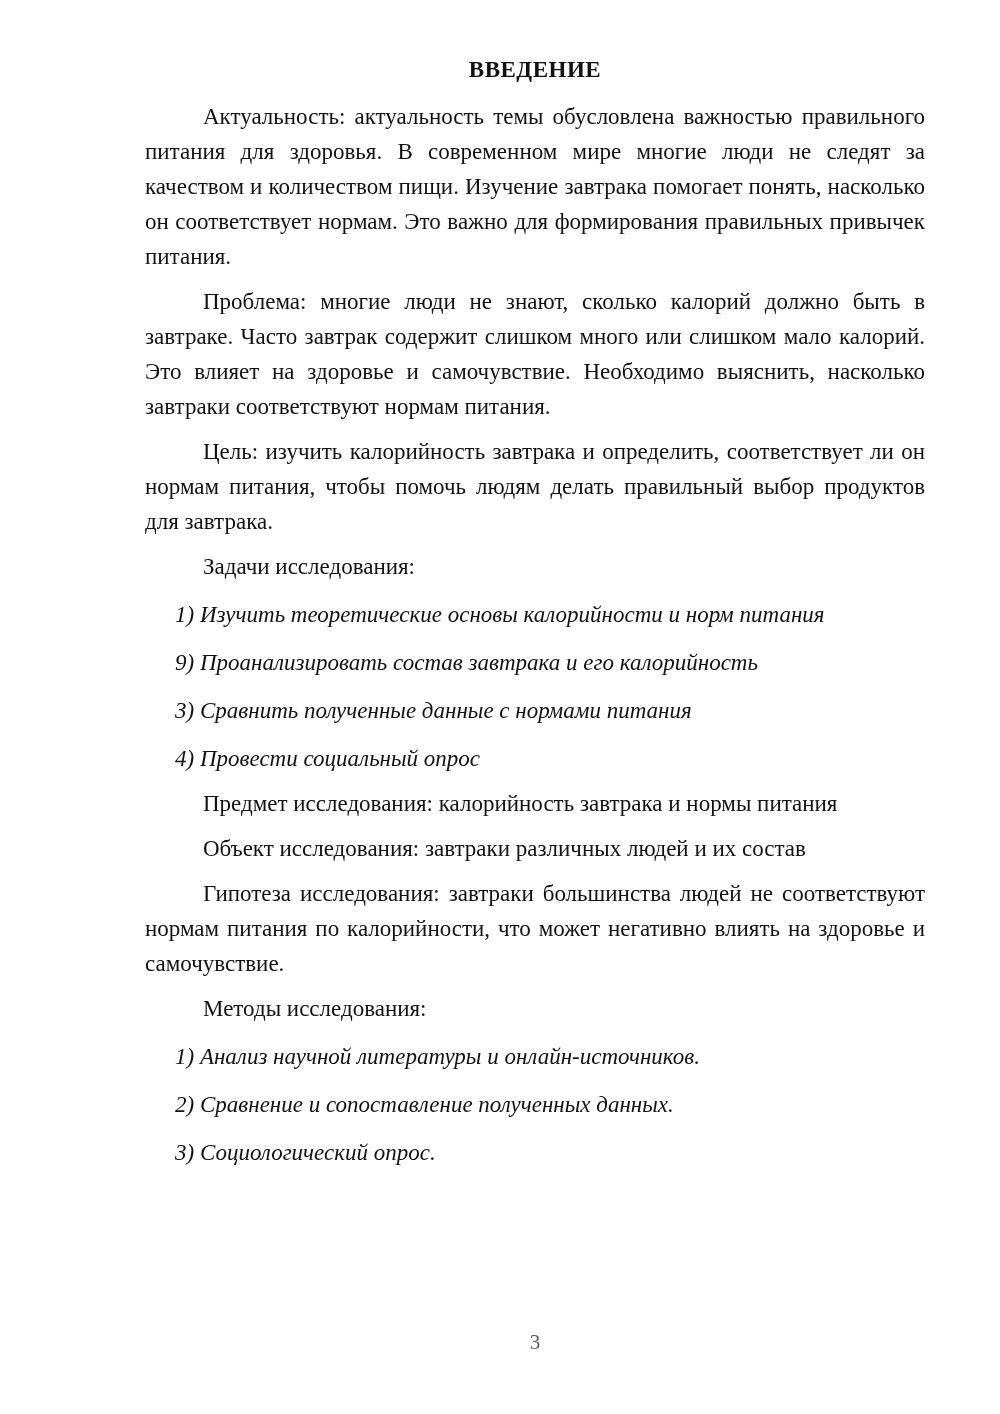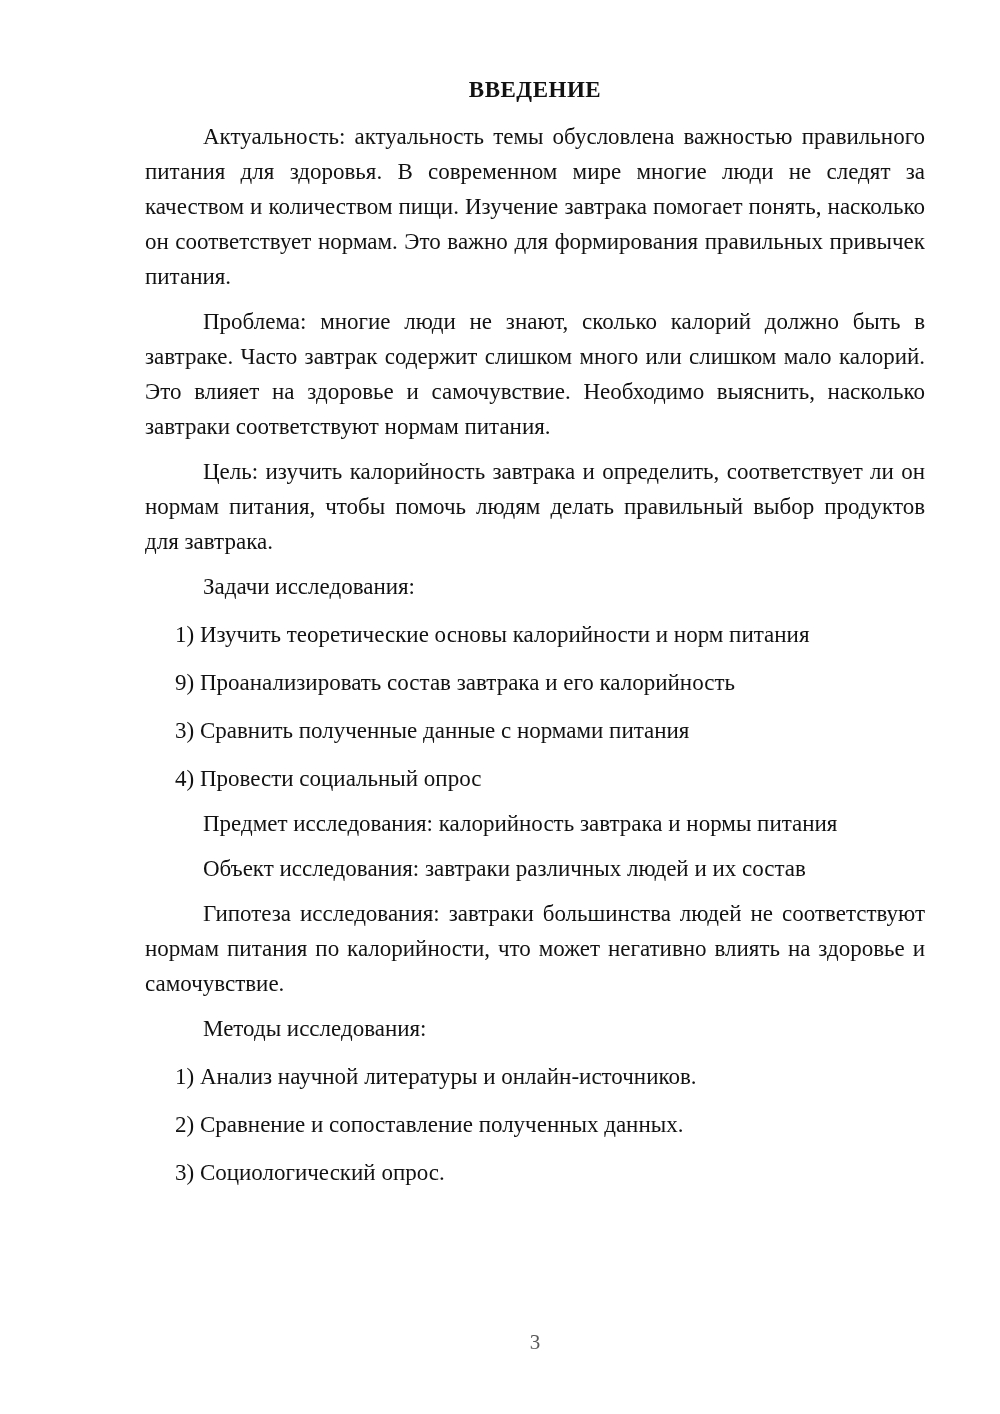--- a/index.html
+++ b/index.html
@@ -13,41 +13,42 @@
     height: 1414px;
     margin: 0 auto;
     background: #ffffff;
     overflow: hidden;
     font-family: "Liberation Serif", "DejaVu Serif", serif;
     font-size: 23px;
     line-height: 35px;
     color: #121212;
   }
   .content {
-    padding: 72px 75px 0 145px;
+    padding: 52px 75px 0 145px;
   }
   .doc-title {
     font-size: 23px;
     font-weight: bold;
     text-align: center;
     letter-spacing: 0.5px;
     margin: 0 0 12px 0;
   }
   p.para {
     margin: 0 0 10px 0;
     text-align: justify;
     text-indent: 58px;
   }
   p.heading-line {
     margin: 8px 0 10px 0;
     text-indent: 58px;
   }
   .list-item {
     margin: 13px 0 10px 0;
     padding-left: 30px;
+    font-style: italic;
   }
   .page-number {
     position: absolute;
     left: 145px;
     right: 75px;
     top: 1325px;
     text-align: center;
     font-size: 21px;
     color: #5a5a5a;
   }

